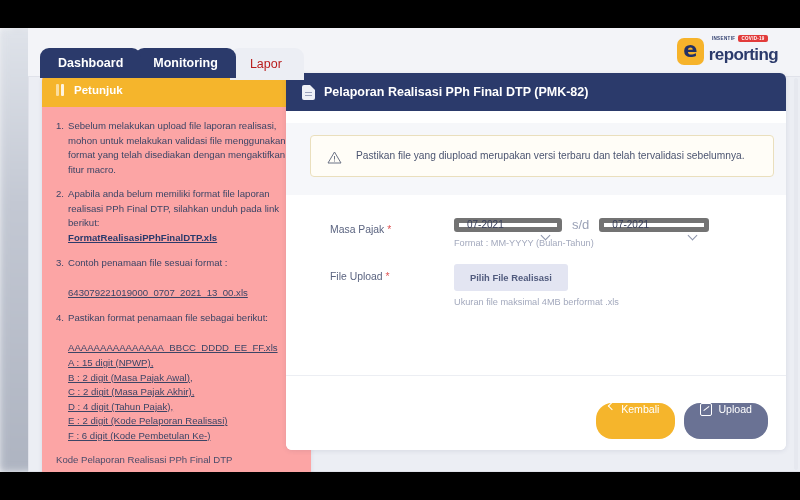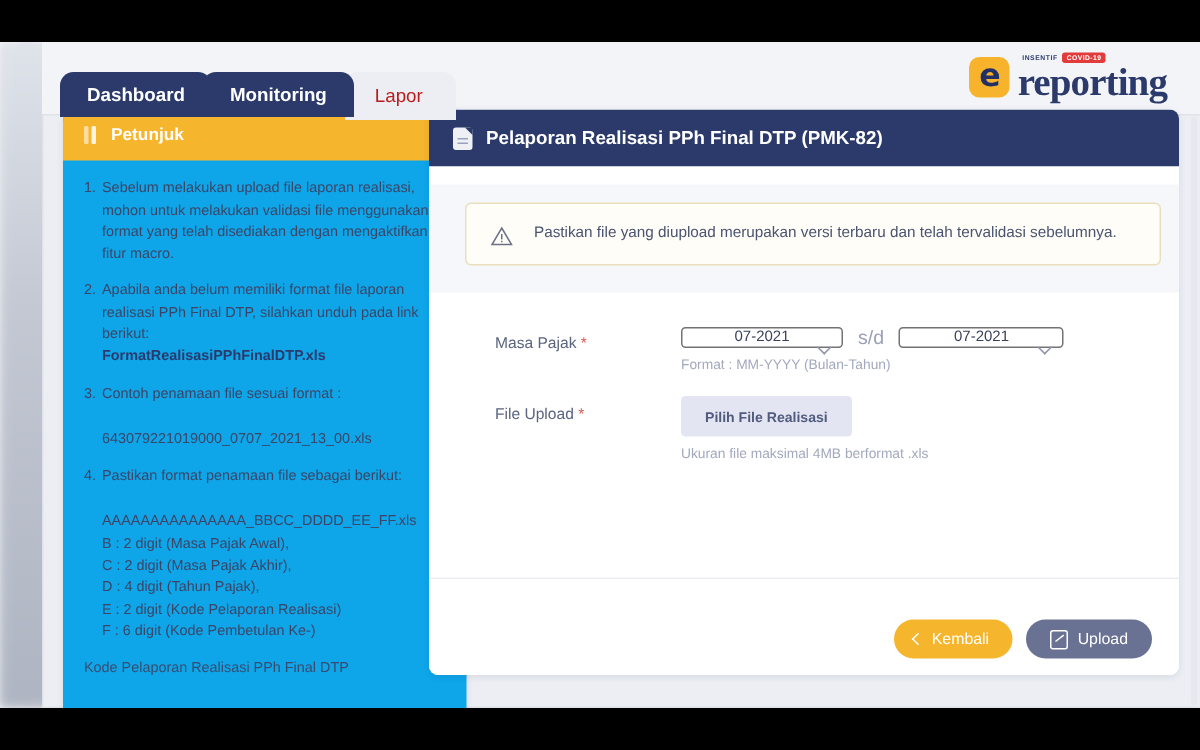--- a/index.html
+++ b/index.html
@@ -97,26 +97,26 @@
   .logo-tag-ins {
     font-size: 4.5px; letter-spacing: .4px; font-weight: bold;
     color: #2b3a6b;
   }
   .logo-tag-covid {
     font-size: 4.5px; letter-spacing: .3px; font-weight: bold;
     color: #ffffff; background: #e23b3b;
     padding: 1px 3px; border-radius: 2px;
   }
   .logo-word {
-    font-size: 26px;
+    font-size: 17px;
     font-weight: bold;
     color: #2b3a6b;
     letter-spacing: -.6px;
     line-height: 22px;
-    font-family: Liberation Serif, serif;
+    font-family: Liberation Sans, sans-serif;
   }
 
   
   .tabs {
     position: absolute;
     left: 12px;
     top: 20px;
     display: flex;
     align-items: flex-start;
     z-index: 5;
@@ -148,21 +148,21 @@
     padding: 0 22px 0 20px;
   }
 
   
   .left-card {
     position: absolute;
     left: 14px;
     top: 45px;
     width: 269px;
     bottom: -4px;
-    background: #0ea5e9;
+    background: #fca5a5;
     border-radius: 8px 8px 0 0;
     box-shadow: 0 1px 4px rgba(40,50,90,.10);
     overflow: hidden;
   }
   .left-head {
     height: 34px;
     background: #f5b52c;
     display: flex;
     align-items: center;
     gap: 7px;
@@ -189,21 +189,21 @@
   }
   .ins-item {
     display: flex;
     gap: 4px;
     margin-bottom: 10px;
   }
   .ins-num { flex: 0 0 auto; }
   .ins-text { flex: 1 1 auto; }
   .link-blue { color: #2b3a6b; font-weight: bold; }
   .mono-line { color: #3c4566; margin-top: 16px; }
-  .sub-line { display: block; }
+  .sub-line { display: block; text-decoration: underline; }
   .tail-line {
     font-size: 9.6px;
     color: #3c4566;
     margin-top: 2px;
     opacity: .92;
   }
 
   
   .right-card {
     position: absolute;
@@ -299,30 +299,29 @@
     color: #5b6480;
     padding-top: 7px;
   }
   .req { color: #e05353; }
   .form-ctrl { flex: 1 1 auto; }
 
   .selects { display: flex; align-items: center; gap: 0; }
   .sel {
     height: 14px;
     width: 108px;
-    border: 1px solid #737373;
+    border: 5px solid #737373;
     border-radius: 3px;
     background: #ffffff;
     font-size: 10px;
     color: #39405c;
     display: flex;
     align-items: center;
     padding: 0 8px;
     position: relative;
-    justify-content: center;
   }
   .sel.second { width: 110px; }
   .chev {
     position: absolute;
     right: 8px; top: 9px;
     width: 7px; height: 7px;
     border-left: 1.4px solid #8d95ac;
     border-bottom: 1.4px solid #8d95ac;
     transform: rotate(-45deg);
   }
@@ -353,25 +352,24 @@
     border-top: 1px solid #eceef3;
     padding: 11px 18px;
     display: flex;
     justify-content: flex-end;
     gap: 9px;
     background: #ffffff;
   }
   .btn {
     border: 0;
     border-radius: 16px;
-    height: 26px;
+    height: 36px;
     padding: 0 16px;
     font-size: 10.6px;
     display: flex;
-    align-items: center;
     gap: 6px;
     color: #ffffff;
     font-family: "Liberation Sans", sans-serif;
     margin-top: 16px;
   }
   .btn-back { background: #f5b52c; padding-left: 13px; }
   .btn-upload { background: #6a7294; }
   .bk-chev {
     width: 6px; height: 6px;
     border-left: 1.6px solid #ffffff;
@@ -467,20 +465,21 @@
               <span>Contoh penamaan file sesuai format :</span>
               <span class="mono-line sub-line">643079221019000_0707_2021_13_00.xls</span>
             </span>
           </div>
 
           <div class="ins-item">
             <span class="ins-num">4.</span>
             <span class="ins-text">
               <span>Pastikan format penamaan file sebagai berikut:</span>
               <span class="mono-line sub-line">AAAAAAAAAAAAAAA_BBCC_DDDD_EE_FF.xls</span>
+              <span class="sub-line">A : 15 digit (NPWP),</span>
               <span class="sub-line">B : 2 digit (Masa Pajak Awal),</span>
               <span class="sub-line">C : 2 digit (Masa Pajak Akhir),</span>
               <span class="sub-line">D : 4 digit (Tahun Pajak),</span>
               <span class="sub-line">E : 2 digit (Kode Pelaporan Realisasi)</span>
               <span class="sub-line">F : 6 digit (Kode Pembetulan Ke-)</span>
             </span>
           </div>
 
           <div class="tail-line">Kode Pelaporan Realisasi PPh Final DTP</div>
         </div>

